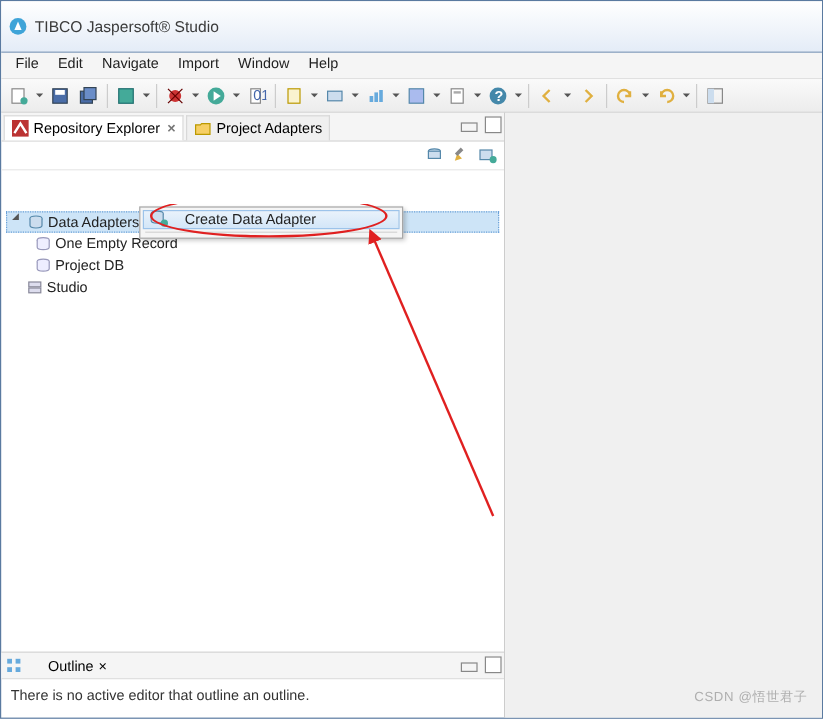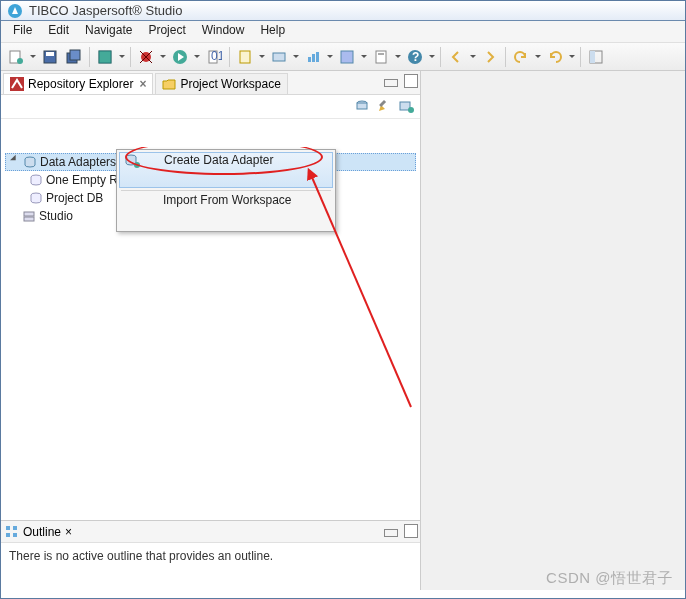--- a/index.html
+++ b/index.html
@@ -1,18 +1,18 @@
 <!DOCTYPE html>
 <html><head>
 <meta charset="utf-8">
 <style>
 * { box-sizing: border-box; margin: 0; padding: 0; font-family: "Segoe UI", Tahoma, sans-serif; font-size: 12px; }
 body { width: 686px; height: 599px; background: #fff; position: relative; overflow: hidden; border: 1px solid #5a7aa0; }
 
-.titlebar { height: 20px; background: linear-gradient(#fff, #e4ecf7); display: flex; align-items: center; padding: 0 6px; border-bottom: 1px solid #6b8aae; text-align: right; }
+.titlebar { height: 43px; background: linear-gradient(#fff, #e4ecf7); display: flex; align-items: center; padding: 0 6px; border-bottom: 1px solid #6b8aae; text-align: right; }
 .titlebar .app-icon { width: 16px; height: 16px; margin-right: 6px; }
 .titlebar .title { color: #3b3b3b; font-size: 13px; }
 
 .menubar { height: 22px; background: #f5f5f5; display: flex; padding: 0 4px; border-bottom: 1px solid #e0e0e0; }
 .menubar span { padding: 2px 8px; color: #222; cursor: default; }
 
 .toolbar { height: 28px; background: linear-gradient(#fafafa, #ececec); display: flex; align-items: center; padding: 0 4px; border-bottom: 1px solid #ccc; gap: 2px; }
 .tbtn { width: 22px; height: 22px; display: flex; align-items: center; justify-content: center; border: 1px solid transparent; }
 .sep { width: 1px; height: 20px; background: #ccc; margin: 0 2px; }
 .dd { width: 8px; display: flex; align-items: center; justify-content: center; }
@@ -34,53 +34,53 @@
 .vtb { width: 18px; height: 18px; }
 
 .tree { flex: 1; padding: 6px 4px; font-size: 12px; color: #222; position: relative; overflow: hidden; margin-top: 28px; }
 .tree-row { display: flex; align-items: center; height: 18px; padding-left: 4px; gap: 3px; white-space: nowrap; }
 .tree-row.sel { background: #cde4f7; border: 1px dotted #6aa0d8; }
 .twisty { width: 10px; height: 10px; display: block; }
 .twisty.open::before { content: ""; display: block; border: 4px solid transparent; border-left-color: #555; transform: rotate(45deg) translate(1px,-1px); }
 .indent1 { padding-left: 24px; }
 
 .context-menu { position: absolute; left: 115px; top: 2px; width: 220px; background: #f5f5f5; border: 1px solid #a6a6a6; box-shadow: 2px 2px 4px rgba(0,0,0,.25); z-index: 10; padding: 2px; }
-.context-menu .mi { display: flex; align-items: flex-start; height: 36px; padding: 0 6px 0 4px; gap: 24px; }
+.context-menu .mi { display: flex; align-items: flex-end; height: 16px; padding: 0 6px 0 4px; gap: 14px; }
 .context-menu .mi.hl { background: linear-gradient(#e9f2fb,#d3e6f8); border: 1px solid #9cc3ea; }
 .context-menu .mi .mi-icon { width: 16px; height: 16px; }
 .context-menu .msep { height: 1px; background: #d4d4d4; margin: 2px 2px; }
 
 .ellipse-anno { position: absolute; left: 124px; top: -8px; width: 198px; height: 36px; border: 2px solid #e02020; border-radius: 50%; z-index: 20; pointer-events: none; }
 
 .outline-panel { height: 70px; border-top: 1px solid #ccc; display: flex; flex-direction: column; }
 .outline-tab { height: 22px; display: flex; align-items: center; background: #f5f5f5; border-bottom: 1px solid #e0e0e0; padding: 0 4px; position: relative; }
 .outline-body { flex: 1; padding: 6px 8px; color: #333; }
 
-.watermark { position: absolute; right: 12px; bottom: 10px; color: rgba(120,120,120,.55); font-size: 15px; font-weight: 500; letter-spacing: .5px; pointer-events: none; }
+.watermark { position: absolute; right: 12px; bottom: 10px; color: rgba(120,120,120,.55); font-size: 11px; font-weight: 500; letter-spacing: .5px; pointer-events: none; }
 
 svg { display: block; }
 </style>
 </head>
 <body>
 
 <div class="titlebar">
   <span class="app-icon">
     <svg width="16" height="16">
         <circle cx="8" cy="8" r="7" fill="#3fa4d8"></circle>
         <path d="M5 11 L8 4 L11 11 Z" fill="#fff"></path>
       </svg>
   </span>
   <span class="title">TIBCO Jaspersoft® Studio</span>
 </div>
 
 <div class="menubar">
   <span>File</span>
   <span>Edit</span>
   <span>Navigate</span>
-  <span>Project</span>
+  <span>Import</span>
   <span>Window</span>
   <span>Help</span>
 </div>
 
 <div class="toolbar">
   <div class="tbtn">
       <svg width="16" height="16">
         <rect x="2" y="2" width="10" height="12" fill="#fff" stroke="#888"></rect>
         <circle cx="12" cy="12" r="3" fill="#4a9"></circle>
       </svg>
@@ -218,21 +218,21 @@
           </span>
         <span>Repository Explorer</span>
         <span class="x">×</span>
       </div>
       <div class="tab inactive">
         <span>
             <svg width="14" height="14">
               <path d="M1 4 L5 4 L6 3 L13 3 L13 12 L1 12 Z" fill="#f6cf65" stroke="#b90"></path>
             </svg>
           </span>
-        <span>Project Workspace</span>
+        <span>Project Adapters</span>
       </div>
       <div class="view-ctrls">
         <div class="minrect"></div>
         <div class="sq"></div>
       </div>
     </div>
     <div class="view-toolbar">
       <span class="vtb">
           <svg width="16" height="16">
             <ellipse cx="8" cy="5" rx="5" ry="2" fill="#cde" stroke="#58a"></ellipse>
@@ -297,24 +297,20 @@
           <span class="mi-icon">
               <svg width="16" height="16">
                 <ellipse cx="7" cy="4" rx="5" ry="2" fill="#cde" stroke="#58a"></ellipse>
                 <path d="M2 4 L2 10 A5 2 0 0 0 12 10 L12 4" fill="#cde" stroke="#58a"></path>
                 <circle cx="13" cy="12" r="3" fill="#4a9"></circle>
               </svg>
             </span>
           <span>Create Data Adapter</span>
         </div>
         <div class="msep"></div>
-        <div class="mi">
-          <span class="mi-icon"></span>
-          <span>Import From Workspace</span>
-        </div>
       </div>
       <div class="ellipse-anno"></div>
 
       <svg style="position:absolute;left:0;top:0;pointer-events:none;z-index:15" width="420" height="420">
         <defs>
             <marker id="ah" markerWidth="10" markerHeight="10" refX="2" refY="3" orient="auto">
               <path d="M0 0 L6 3 L0 6 Z" fill="#e02020"></path>
             </marker>
           </defs>
         <line x1="410" y1="260" x2="310" y2="28" stroke="#e02020" stroke-width="2" marker-end="url(#ah)"></line>
@@ -324,28 +320,28 @@
     <div class="outline-panel">
       <div class="outline-tab">
         <span>
             <svg width="14" height="14">
               <rect x="1" y="1" width="4" height="4" fill="#6ad"></rect>
               <rect x="1" y="8" width="4" height="4" fill="#6ad"></rect>
               <rect x="8" y="1" width="4" height="4" fill="#6ad"></rect>
               <rect x="8" y="8" width="4" height="4" fill="#6ad"></rect>
             </svg>
           </span>
-        <span style="margin-left:4px">Outline</span>
+        <span style="margin-left:21px">Outline</span>
         <span class="x" style="margin-left:4px">×</span>
         <div class="view-ctrls">
           <div class="minrect"></div>
           <div class="sq"></div>
         </div>
       </div>
       <div class="outline-body">
-        <span>There is no active outline that provides an outline.</span>
+        <span>There is no active editor that outline an outline.</span>
       </div>
     </div>
   </div>
   <div class="right"></div>
 </div>
 
 <div class="watermark">CSDN @悟世君子</div>
 
 </body></html>

